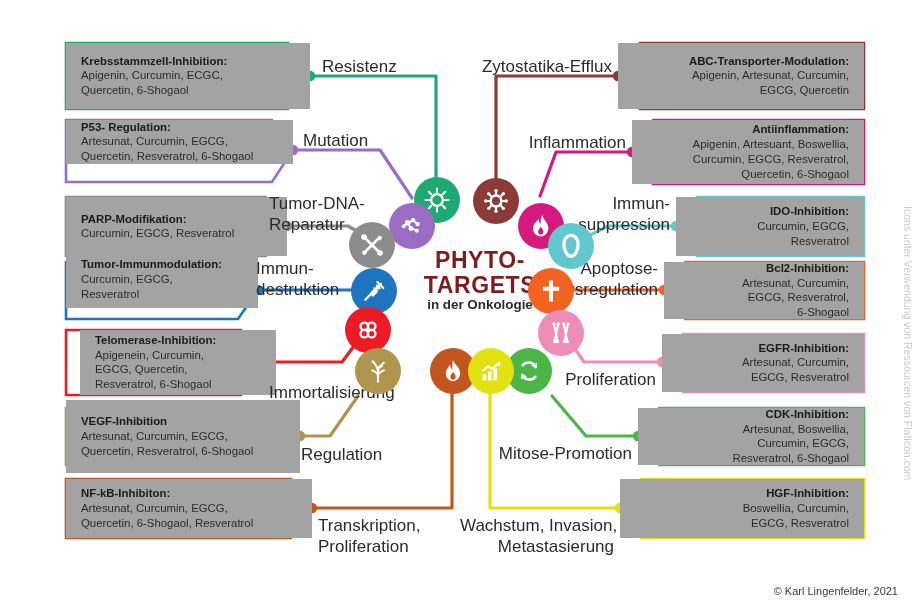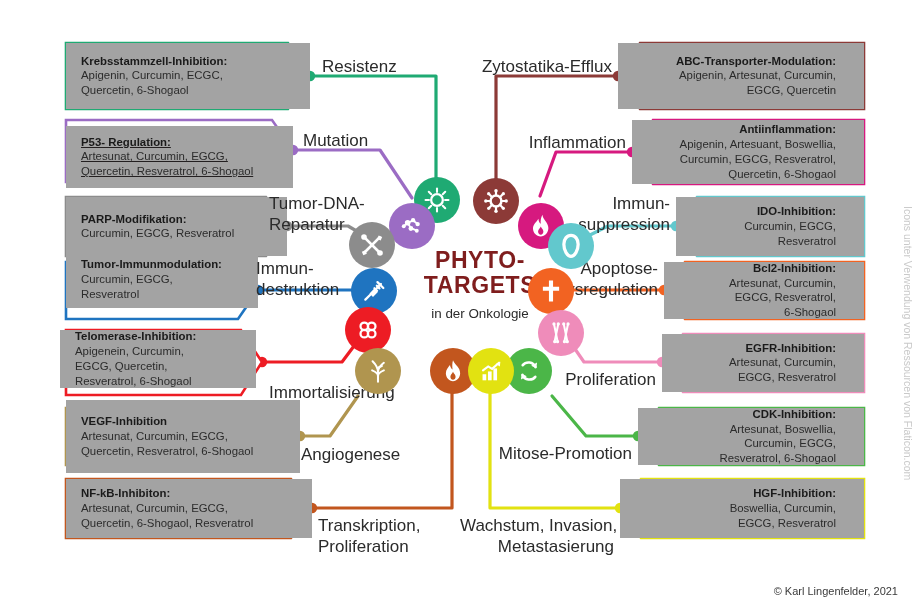--- a/index.html
+++ b/index.html
@@ -10,30 +10,30 @@
 
   
   .box{position:absolute;box-sizing:border-box;display:flex;flex-direction:column;
        justify-content:center;background:#a3a3a3;}
   .box .bx-title{font-weight:bold;font-size:11.4px;line-height:1.28;color:#1a1a1a;}
   .box .bx-body{font-size:11.4px;line-height:1.30;color:#2b2b2b;}
   .box.left  .bx-title,.box.left  .bx-body{text-align:left;}
   .box.right .bx-title,.box.right .bx-body{text-align:right;}
   .box .inner{padding:0 14px;}
   .box.left  .inner{padding-left:15px;padding-right:34px;}
-  .box.right .inner{padding-right:28px;padding-left:34px;}
+  .box.right .inner{padding-right:15px;padding-left:34px;}
 
   
   .clabel{position:absolute;font-size:17px;line-height:1.22;color:#2b2b2b;white-space:pre;}
   .clabel.r{text-align:right;}
 
   
   #center-title{position:absolute;left:390px;top:248px;width:180px;text-align:center;}
   #center-title .t1{font-weight:bold;font-size:23px;line-height:1.07;letter-spacing:.6px;color:#7f1d1d;}
-  #center-title .t2{font-size:13.4px;margin-top:9px;color:#2b2b2b;}
+  #center-title .t2{font-size:13.4px;margin-top:0;color:#2b2b2b;font-weight:bold;}
 
   
   .bubble{position:absolute;border-radius:50%;display:flex;align-items:center;justify-content:center;}
   .bubble svg{display:block;}
 
   
   #credit{position:absolute;right:22px;bottom:12px;font-size:11px;color:#3a3a3a;}
   #sidecredit{position:absolute;right:2px;top:206px;width:18px;height:330px;}
   #sidecredit span{display:block;transform:rotate(90deg);transform-origin:left top;
      position:absolute;left:14px;top:0;white-space:nowrap;font-size:10.5px;color:#c9c9c9;}
@@ -104,41 +104,41 @@
     </g>
   </svg>
 
   <div class="box left" style="left:66px;top:43px;width:244px;height:66px;">
     <div class="inner">
       <div class="bx-title">Krebsstammzell-Inhibition:</div>
       <div class="bx-body" style="white-space:pre-line;">Apigenin, Curcumin, ECGC,
 Quercetin, 6-Shogaol</div>
     </div>
   </div>
-  <div class="box left" style="left:66px;top:126px;width:227px;height:62px;text-decoration:underline;">
+  <div class="box left" style="left:66px;top:120px;width:227px;height:44px;">
     <div class="inner">
       <div class="bx-title">P53- Regulation:</div>
       <div class="bx-body" style="white-space:pre-line;">Artesunat, Curcumin, EGCG,
 Quercetin, Resveratrol, 6-Shogaol</div>
     </div>
   </div>
   <div class="box left" style="left:66px;top:197px;width:221px;height:59px;">
     <div class="inner">
       <div class="bx-title">PARP-Modifikation:</div>
       <div class="bx-body" style="white-space:pre-line;">Curcumin, EGCG, Resveratrol</div>
     </div>
   </div>
   <div class="box left" style="left:66px;top:251px;width:192px;height:57px;">
     <div class="inner">
       <div class="bx-title">Tumor-Immunmodulation:</div>
       <div class="bx-body" style="white-space:pre-line;">Curcumin, EGCG,
 Resveratrol</div>
     </div>
   </div>
-  <div class="box left" style="left:60px;top:330px;width:196px;height:58px;">
+  <div class="box left" style="left:80px;top:330px;width:196px;height:65px;">
     <div class="inner">
       <div class="bx-title">Telomerase-Inhibition:</div>
       <div class="bx-body" style="white-space:pre-line;">Apigenein, Curcumin,
 EGCG, Quercetin,
 Resveratrol, 6-Shogaol</div>
     </div>
   </div>
   <div class="box left" style="left:66px;top:400px;width:234px;height:73px;">
     <div class="inner">
       <div class="bx-title">VEGF-Inhibition</div>
@@ -207,21 +207,21 @@
     </div>
   </div>
 
   <div class="clabel" style="left:322px;top:57px;">Resistenz</div>
   <div class="clabel" style="left:303px;top:131px;text-align:right;">Mutation</div>
   <div class="clabel" style="left:269px;top:194px;">Tumor-DNA-
 Reparatur</div>
   <div class="clabel" style="left:256px;top:259px;">Immun-
 destruktion</div>
   <div class="clabel" style="left:269px;top:383px;">Immortalisierung</div>
-  <div class="clabel" style="left:301px;top:445px;">Angiogenese</div>
+  <div class="clabel" style="left:301px;top:445px;">Regulation</div>
   <div class="clabel" style="left:318px;top:516px;">Transkription,
 Proliferation</div>
 
   <div class="clabel r" style="left:436px;top:57px;width:176px;">Zytostatika-Efflux</div>
   <div class="clabel r" style="left:486px;top:133px;width:140px;">Inflammation</div>
   <div class="clabel r" style="left:556px;top:194px;width:114px;">Immun-
 suppression</div>
   <div class="clabel r" style="left:540px;top:259px;width:118px;">Apoptose-
 Dysregulation</div>
   <div class="clabel r" style="left:556px;top:370px;width:100px;">Proliferation</div>

